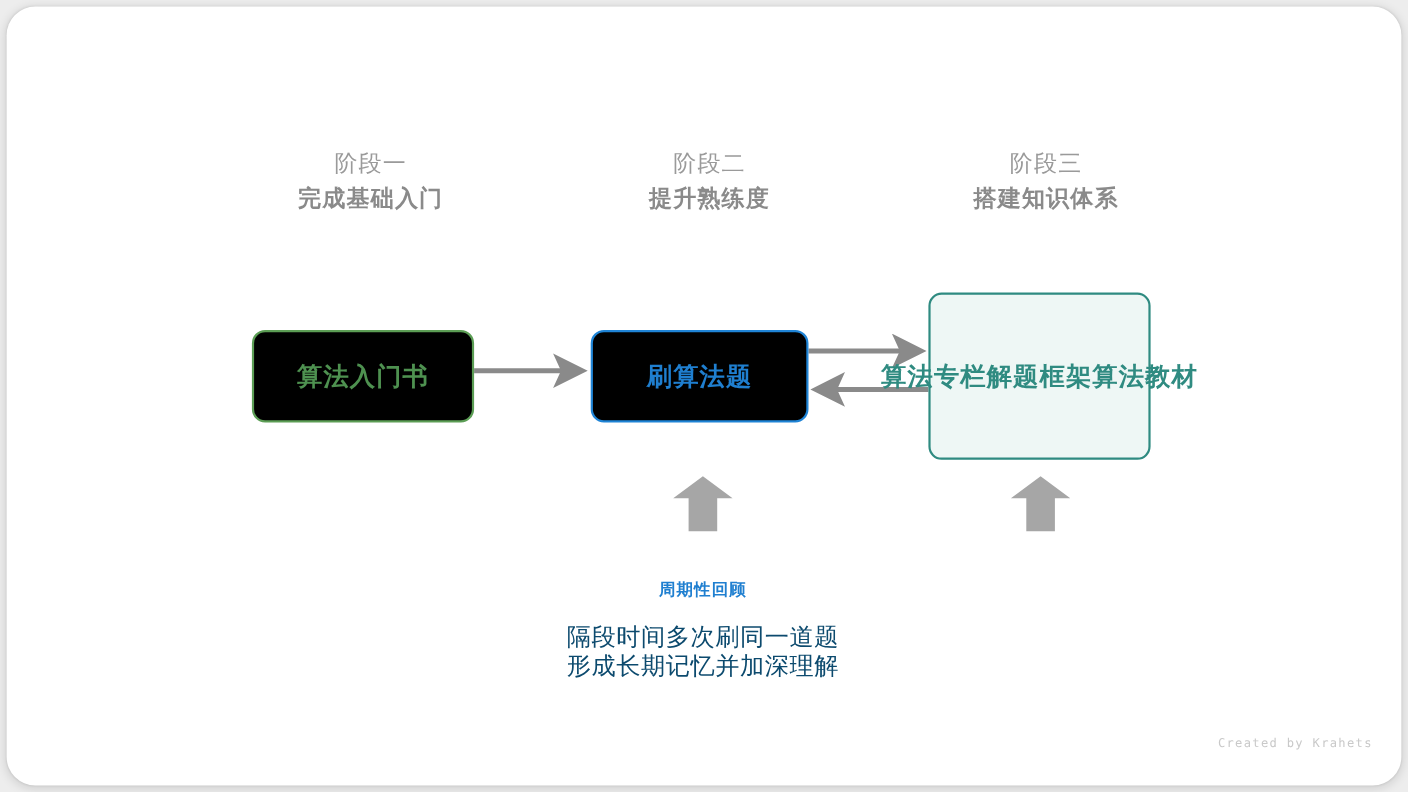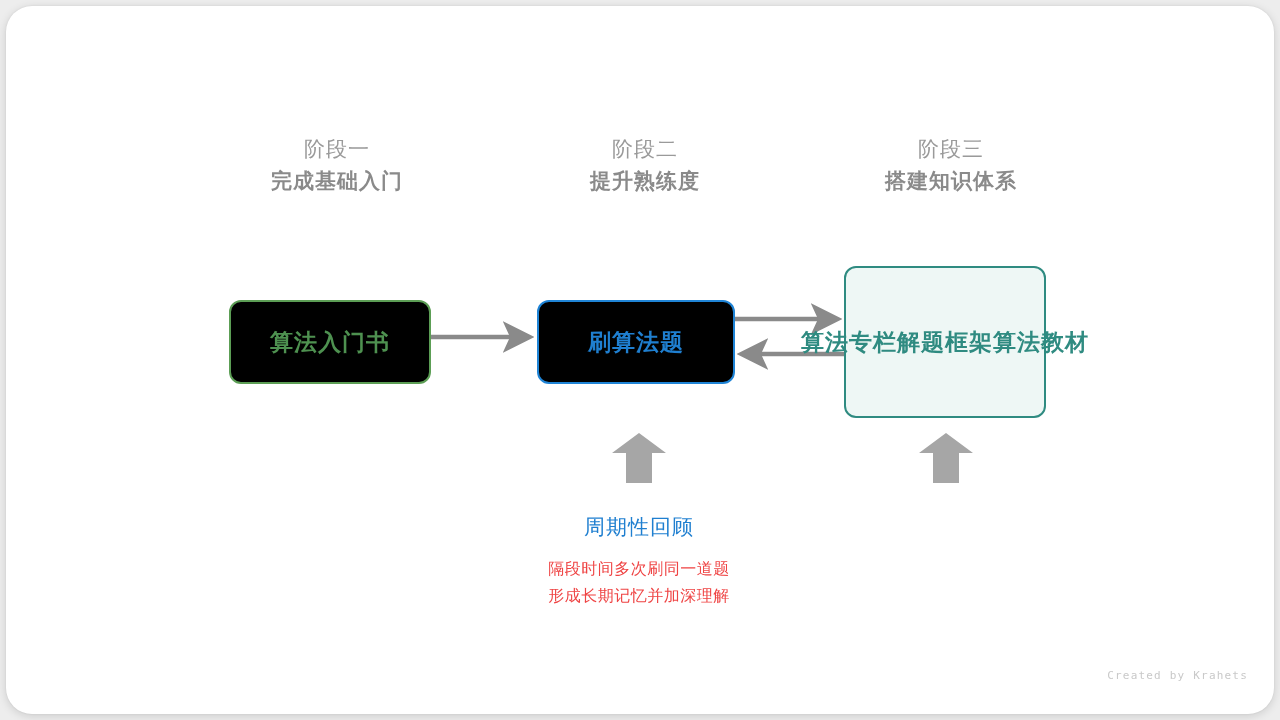--- a/index.html
+++ b/index.html
@@ -78,32 +78,33 @@
     color: #2f8b81;
   }
 
   
   .annot {
     position: absolute;
     text-align: center;
     width: 300px;
   }
   .annot-title {
-    font-size: 21px;
-    font-weight: normal;
+    font-size: 15px;
+    font-weight: bold;
     line-height: 32px;
     letter-spacing: 1px;
     white-space: nowrap;
+    margin-top: 10px;
   }
   .annot-title.blue { color: #1f7fd0; }
   .annot-title.teal { color: #2f8b81; }
   .annot-desc {
     margin-top: 12px;
-    font-size: 16px;
-    color: #ef4444;
+    font-size: 22px;
+    color: #0c4a6e;
     line-height: 27px;
     letter-spacing: 0.5px;
     white-space: nowrap;
   }
 
   
   #arrows {
     position: absolute;
     left: 0; top: 0;
     width: 1268px;

